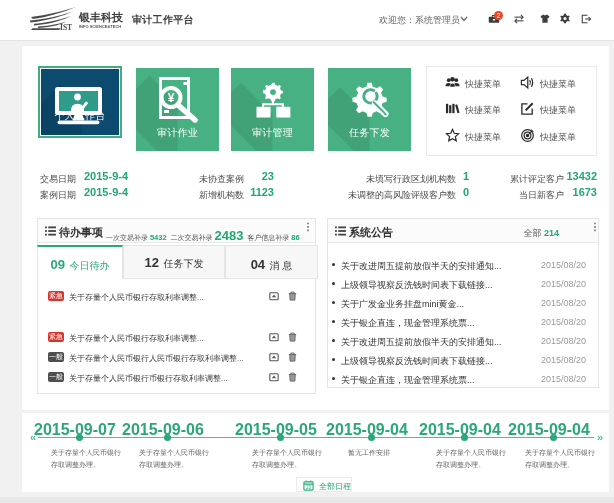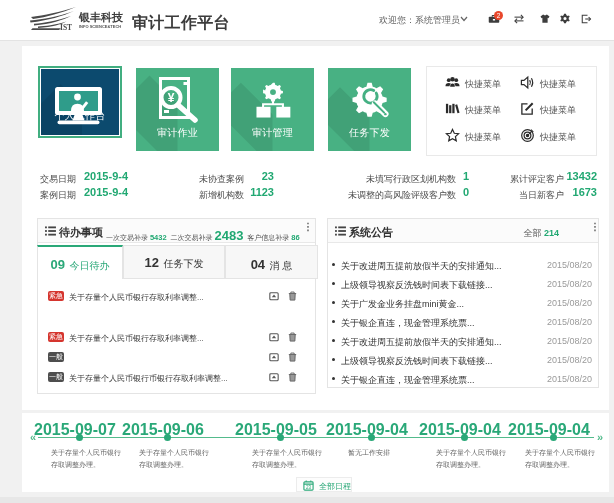--- a/index.html
+++ b/index.html
@@ -4,21 +4,21 @@
 <style>
 * { margin:0; padding:0; box-sizing:border-box; }
 html,body { width:614px; height:503px; overflow:hidden; }
 body { font-family:"Liberation Sans",sans-serif; background:#f1f1f1; position:relative; }
 .abs { position:absolute; }
 
 
 #header { position:absolute; left:0; top:0; width:614px; height:41px; background:#fff; border-bottom:1px solid #e3e3e3; }
 #brandname { position:absolute; left:79px; top:10px; font-size:11px; font-weight:bold; color:#3c3c3c; letter-spacing:0px; }
 #brandsub { position:absolute; left:79px; top:23.5px; font-size:4px; font-weight:bold; color:#555; letter-spacing:0px; }
-#apptitle { position:absolute; left:132px; top:13px; font-size:16px; font-weight:bold; color:#3c3c3c; letter-spacing:0.3px; }
+#apptitle { position:absolute; left:132px; top:13px; font-size:10px; font-weight:bold; color:#3c3c3c; letter-spacing:0.3px; }
 #welcome { position:absolute; left:379px; top:14px; font-size:9px; color:#666; }
 .hicon { position:absolute; top:13px; width:12px; height:12px; }
 #badge2 { position:absolute; left:494px; top:11px; width:9px; height:9px; background:#e8472b; border-radius:50%; color:#fff; font-size:6.5px; text-align:center; line-height:9px; z-index:2; }
 
 
 #card { position:absolute; left:22px; top:46px; width:587px; height:364px; background:#fff; }
 
 
 .tile { position:absolute; width:83px; height:83px; top:22px; background:#48b183; overflow:hidden; }
 .tile .shsvg { position:absolute; left:0; top:0; }
@@ -59,21 +59,21 @@
 #tab3 { left:188px; width:93px; }
 
 .trow { position:absolute; left:10px; right:8px; height:20px; }
 .tbadge { position:absolute; left:0; top:3px; width:16px; height:10px; border-radius:2px; color:#fff; font-size:7px; text-align:center; line-height:10px; }
 .tbadge.red { background:#d5352e; }
 .tbadge.gray { background:#4e4e4e; }
 .trow .txt { position:absolute; left:21px; top:3.5px; font-size:8px; color:#3a3a3a; white-space:nowrap; max-width:192px; overflow:hidden; text-overflow:ellipsis; }
 .trow svg { position:absolute; top:3px; }
 
 
-.arow { position:absolute; left:4px; right:6px; height:19px; font-size:9px; color:#333; }
+.arow { position:absolute; left:4px; right:12px; height:19px; font-size:9px; color:#333; }
 .arow .bullet { position:absolute; left:0px; top:3px; width:3px; height:3px; border-radius:50%; background:#333; }
 .arow .t { position:absolute; left:9px; top:0; white-space:nowrap; }
 .arow .d { position:absolute; right:0; top:0; color:#9a9a9a; }
 
 
 #tcard { position:absolute; left:22px; top:413px; width:587px; height:79px; background:#fff; }
 #tline { position:absolute; left:16px; top:24px; width:556px; height:1px; background:#53bb8c; }
 .tdot { position:absolute; top:21px; width:7px; height:7px; border-radius:50%; background:#2aa878; }
 .tdate { position:absolute; top:8px; width:90px; text-align:left; font-size:16px; font-weight:bold; color:#2aa878; }
 .tdesc { position:absolute; top:34px; width:80px; font-size:7px; color:#666; line-height:12px; white-space:nowrap; }
@@ -330,20 +330,21 @@
       <svg style="right:10px" width="9" height="10" viewBox="0 0 11 12">
           <g fill="none" stroke="#666" stroke-width="1.2">
             <path d="M1 3 H10 M3.5 3 V1.2 H7.5 V3"></path>
             <path d="M2.2 3.5 L2.6 11 H8.4 L8.8 3.5 Z" fill="#999" stroke="none"></path>
             <path d="M2.2 3.5 L2.6 11 H8.4 L8.8 3.5"></path>
           </g>
         </svg>
     </div>
     <div class="trow" style="top:130px">
         <span class="tbadge gray">一般</span>
+        <span class="txt">关于存量个人民币银行人民币银行存取利率调整...</span>
       <svg style="right:28px" width="10" height="10" viewBox="0 0 12 12">
           <g fill="none" stroke="#555" stroke-width="1.3">
             <rect x="1" y="2" width="10" height="8.5" rx="1.2"></rect>
             <path d="M6 4.2 L8.6 7.4 L3.4 7.4 Z" fill="#555" stroke="none"></path>
           </g>
         </svg>
       <svg style="right:10px" width="9" height="10" viewBox="0 0 11 12">
           <g fill="none" stroke="#666" stroke-width="1.2">
             <path d="M1 3 H10 M3.5 3 V1.2 H7.5 V3"></path>
             <path d="M2.2 3.5 L2.6 11 H8.4 L8.8 3.5 Z" fill="#999" stroke="none"></path>

